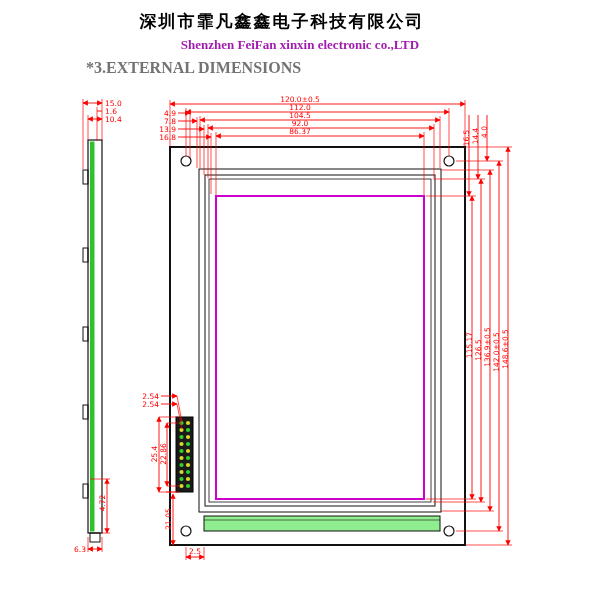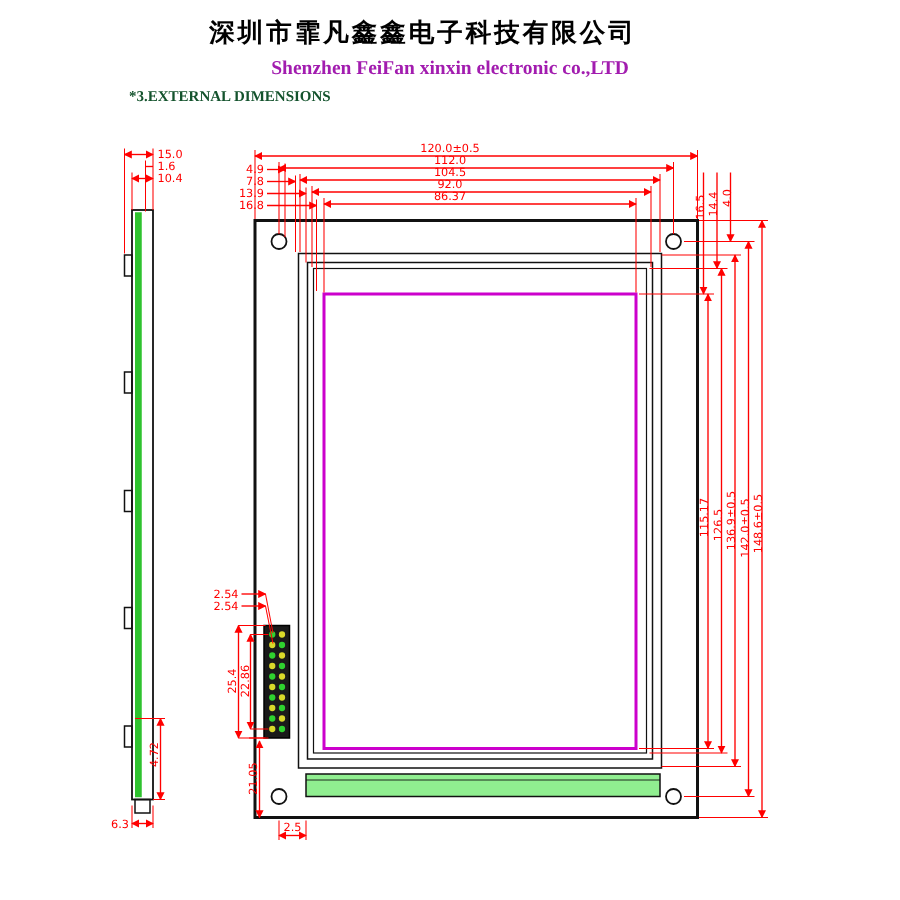--- a/index.html
+++ b/index.html
@@ -12,21 +12,21 @@
     font-weight:bold;font-size:17px;letter-spacing:2px;color:#000;
     font-family:"DejaVu Sans",sans-serif;
   }
   .hdr-en{
     position:absolute;top:37px;left:0;width:600px;text-align:center;
     font-weight:bold;font-size:13px;color:#a21caf;
     font-family:"Liberation Serif",serif;
   }
   .section-title{
     position:absolute;top:59px;left:86px;
-    font-weight:bold;font-size:10px;color:#14532d;
+    font-weight:bold;font-size:16px;color:#737373;
     font-family:"Liberation Serif",serif;
   }
   svg.drawing{position:absolute;left:0;top:0;}
   .dim-text{font-family:"DejaVu Sans",sans-serif;font-size:7.5px;fill:#ff0000;}
   line.dim{stroke:#ff0000;stroke-width:0.9;}
   line.ext{stroke:#ff0000;stroke-width:0.7;}
   .blk{stroke:#111111;fill:none;}
 </style>
 </head>
 <body>

